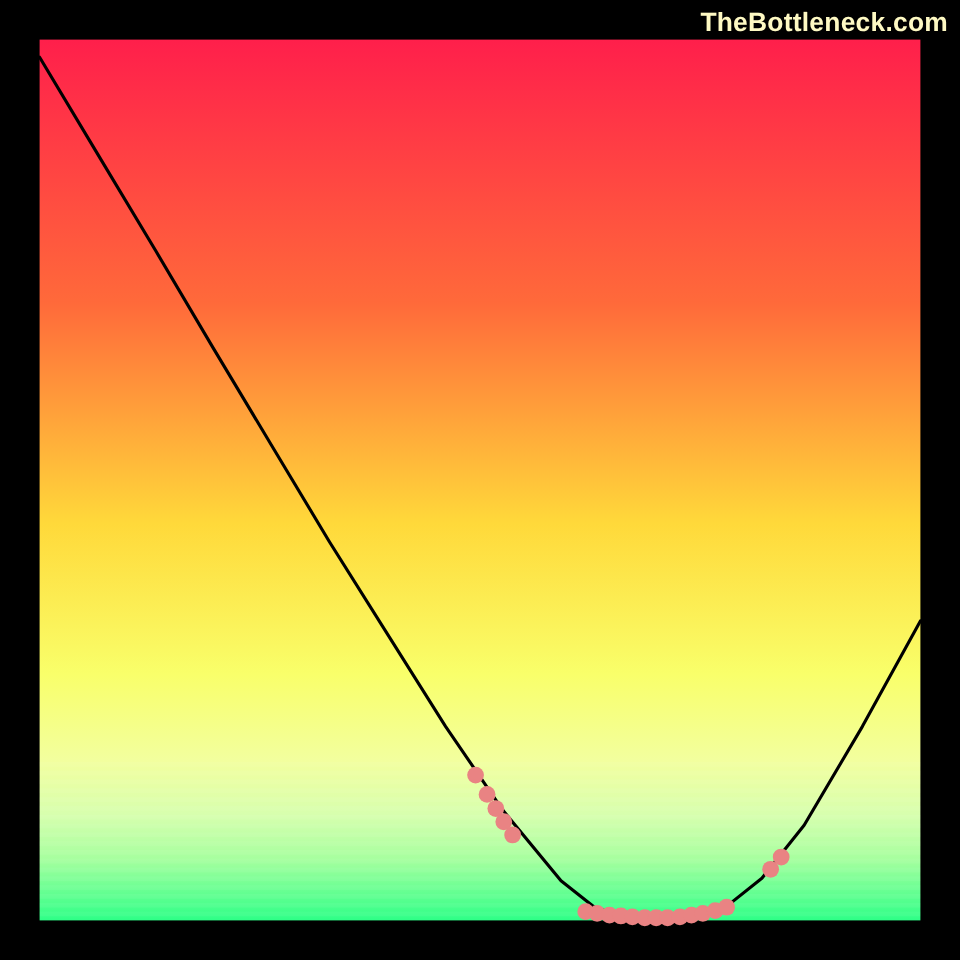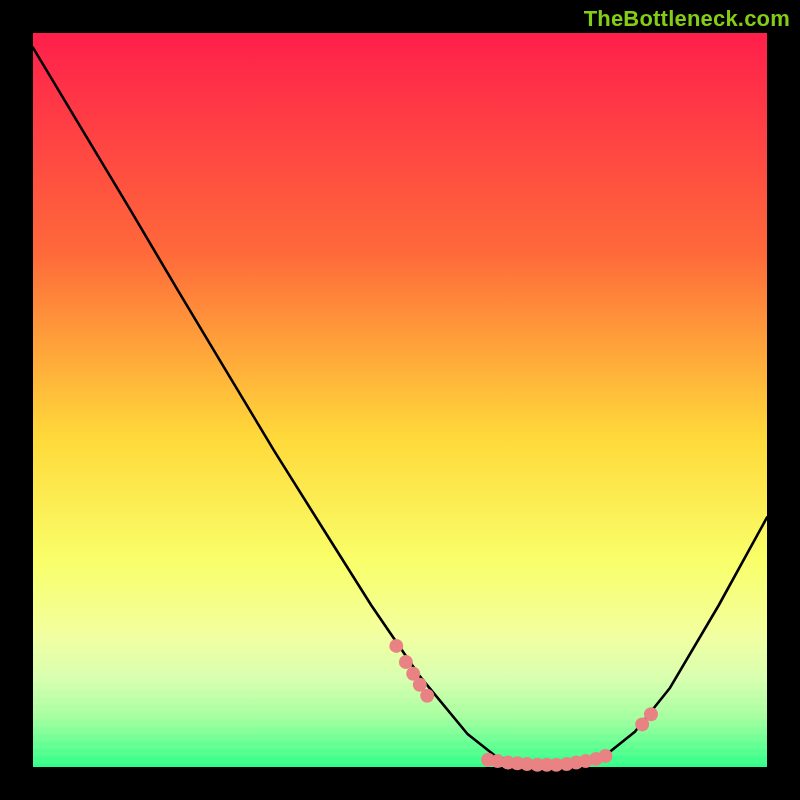--- a/index.html
+++ b/index.html
@@ -14,21 +14,21 @@
   .stage {
     position: relative;
     width: 800px;
     height: 800px;
     background: #000;
   }
   .watermark {
     position: absolute;
     top: 6px;
     right: 10px;
-    color: #84cc16;
+    color: #fef9c3;
     font-size: 22px;
     font-weight: 600;
     letter-spacing: 0.2px;
     z-index: 20;
     text-align: right;
   }
   svg {
     position: absolute;
     top: 0;
     left: 0;

